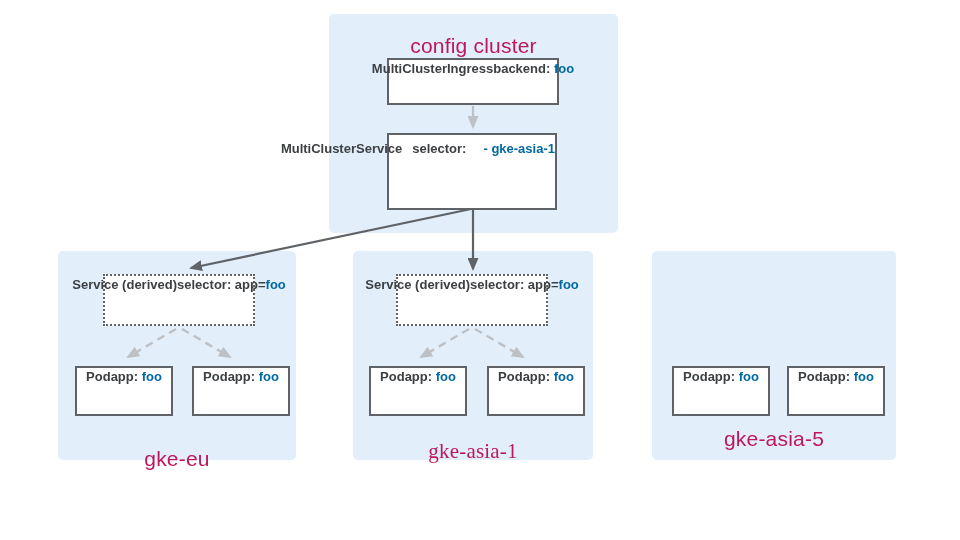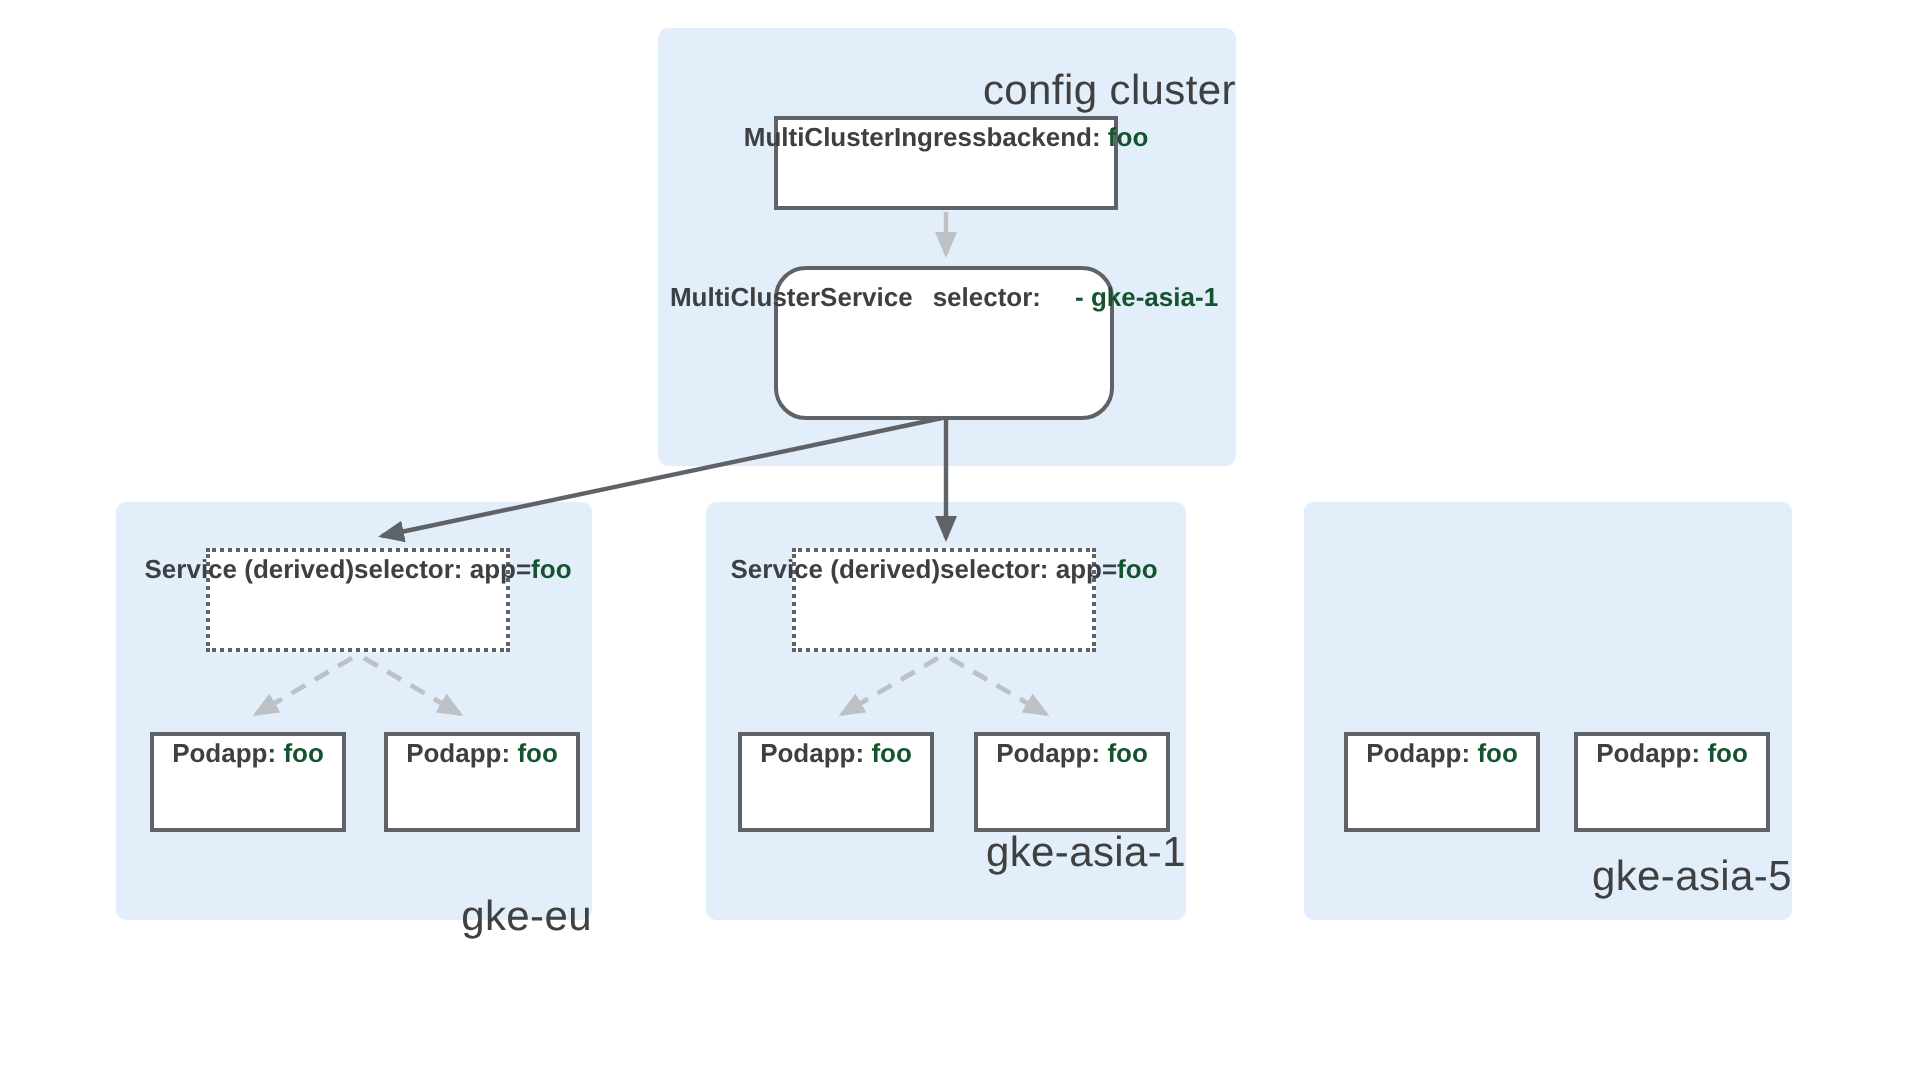--- a/index.html
+++ b/index.html
@@ -12,22 +12,22 @@
     font-family: "Liberation Sans", sans-serif;
   }
   .cluster {
     position: absolute;
     background: #E2EEFA;
     border-radius: 5px;
   }
   .cluster-title {
     position: absolute;
     width: 100%;
-    text-align: right;
-    color: #404040;
+    text-align: center;
+    color: #be185d;
     font-size: 21px;
     font-weight: 400;
     letter-spacing: 0.2px;
   }
   .node {
     position: absolute;
     background: #ffffff;
     border: 2px solid #5F6368;
     box-sizing: border-box;
     color: #3C4043;
@@ -36,22 +36,22 @@
     line-height: 17px;
     text-align: center;
     display: flex;
     flex-direction: row;
     justify-content: center;
   }
   .node.dotted { border-style: dotted; }
   .node .line { white-space: nowrap; }
   .node .line.left { text-align: left; padding-left: 10px; }
   .node .line.indent { padding-left: 17px; }
-  .blue { color: #14532d; }
-  .mcs { justify-content: center; padding-top: 5px; border-radius: 16px; }
+  .blue { color: #0369a1; }
+  .mcs { justify-content: flex-end; padding-top: 5px; }
   .arrows {
     position: absolute;
     left: 0; top: 0;
     width: 960px; height: 540px;
     pointer-events: none;
     z-index: 5;
   }
 </style>
 </head>
 <body>
@@ -116,21 +116,21 @@
       <div class="line"><span>selector: app=</span><span class="blue">foo</span></div>
     </div>
     <div class="node" style="left:16px; top:115px; width:98px; height:50px;">
       <div class="line">Pod</div>
       <div class="line"><span>app:</span> <span class="blue">foo</span></div>
     </div>
     <div class="node" style="left:134px; top:115px; width:98px; height:50px;">
       <div class="line">Pod</div>
       <div class="line"><span>app:</span> <span class="blue">foo</span></div>
     </div>
-    <div class="cluster-title" style="top:164px;">gke-asia-1</div>
+    <div class="cluster-title" style="top:188px;font-family:Liberation Serif, serif;">gke-asia-1</div>
   </div>
 
   <div class="cluster" style="left:652px; top:251px; width:244px; height:209px;">
     <div class="node" style="left:20px; top:115px; width:98px; height:50px;">
       <div class="line">Pod</div>
       <div class="line"><span>app:</span> <span class="blue">foo</span></div>
     </div>
     <div class="node" style="left:135px; top:115px; width:98px; height:50px;">
       <div class="line">Pod</div>
       <div class="line"><span>app:</span> <span class="blue">foo</span></div>

